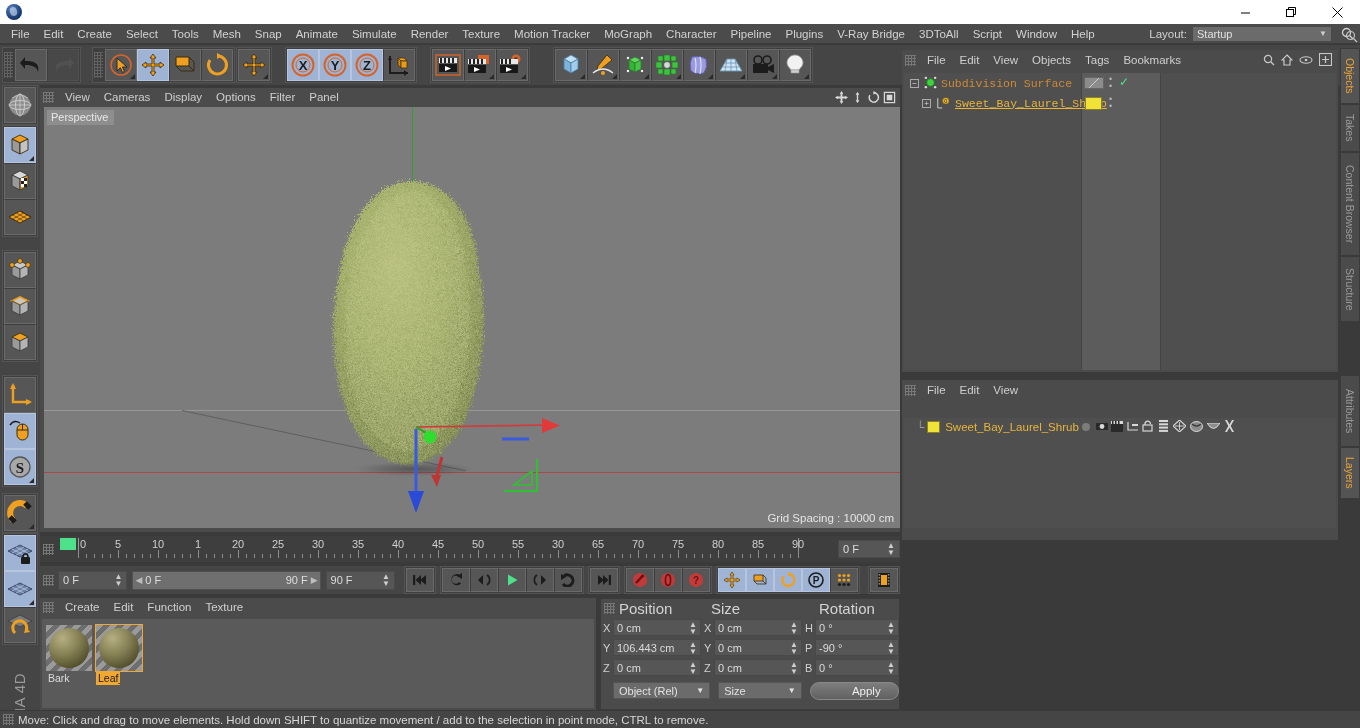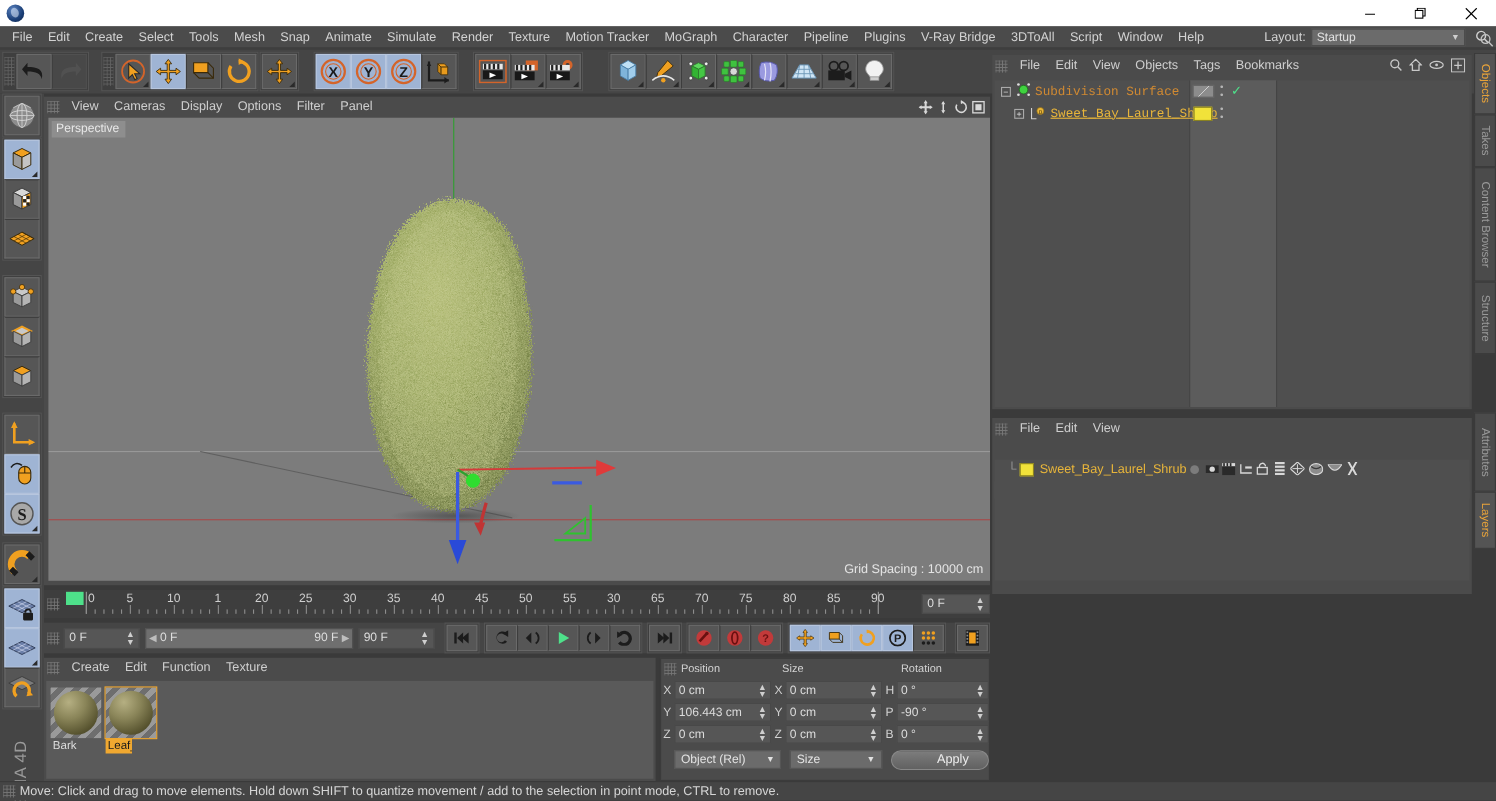--- a/index.html
+++ b/index.html
@@ -141,21 +141,21 @@
   .matball { position:absolute; left:3px; top:3px; width:40px;height:40px; border-radius:50%;
              background:radial-gradient(circle at 34% 26%, #b5af82 0%, #8a8559 38%, #57532f 75%, #3b3820 100%); }
   .matname { font-size:10.5px; color:#dcdcdc; text-align:left; padding:1px 2px; white-space:nowrap; overflow:hidden; }
   .matname.sel { background:#f0a830; color:#1b1b1b; }
   .matthumb.sel { outline:1px solid #f0a830; }
 
   
   #coord { left:600px; top:598px; width:300px; height:112px; background:#4b4b4b;
            border:1px solid #3b3b3b; }
   #coord-head { display:flex; height:18px; align-items:center; }
-  .coord-col-title { font-size:10px; color:#d3d3d3; }
+  .coord-col-title { font-size:15px; color:#d3d3d3; }
   .crow { display:flex; align-items:center; height:19px; margin:1px 0 0 2px; }
   .clab { width:10px; font-size:11px; color:#d0d0d0; }
   .cfield { height:17px; background:#565656; border:1px solid #484848; color:#dcdcdc;
             font-size:11px; display:flex; align-items:center; padding:0 3px; }
   .drop { height:17px; background:#6b6b6b; border:1px solid #555; color:#e2e2e2;
           font-size:11px; display:flex; align-items:center; padding:0 5px; }
   .drop .arw { margin-left:auto; font-size:8px; }
   #apply-btn { height:18px; background:linear-gradient(#7d7d7d,#616161); border:1px solid #888;
                border-radius:9px; color:#eee; font-size:11.5px; display:flex;
                align-items:center; justify-content:center; }

